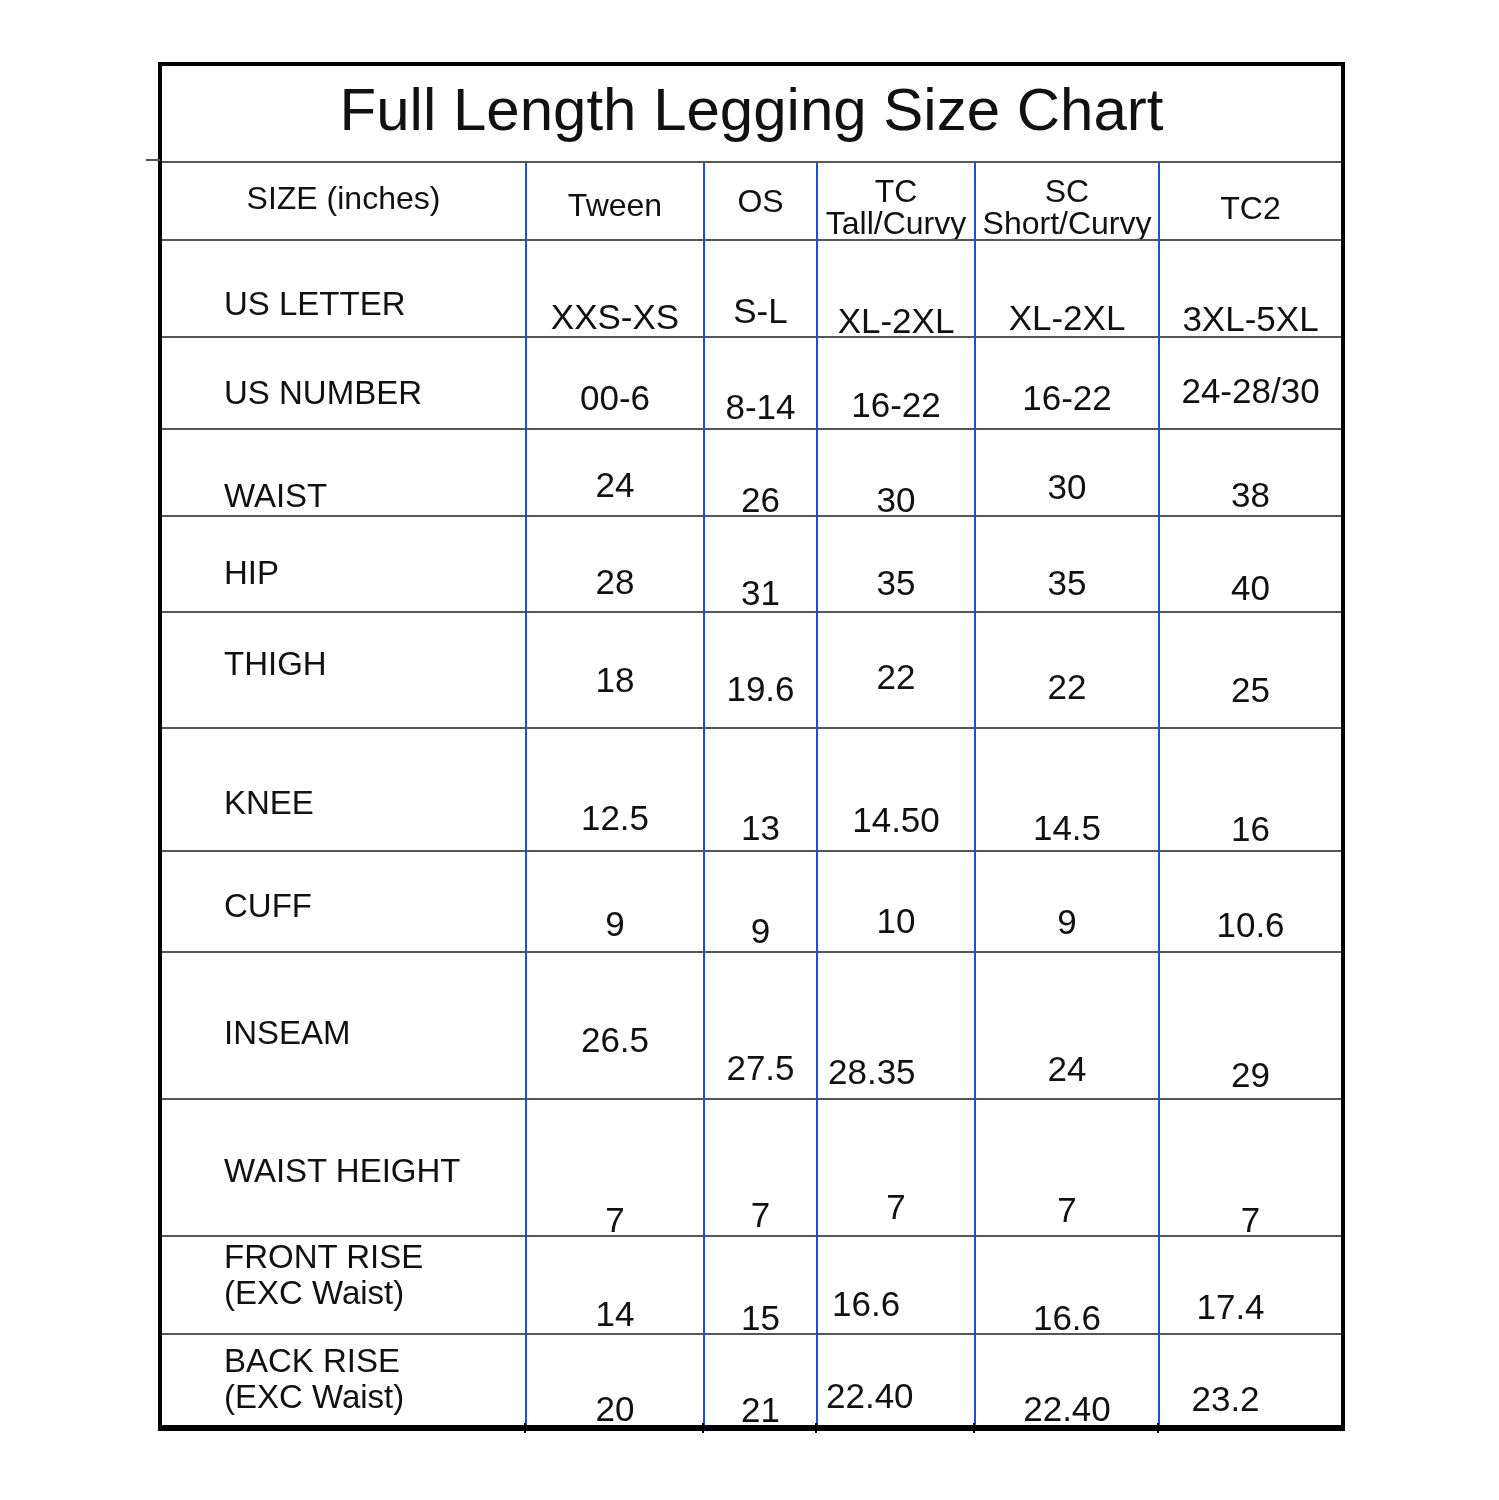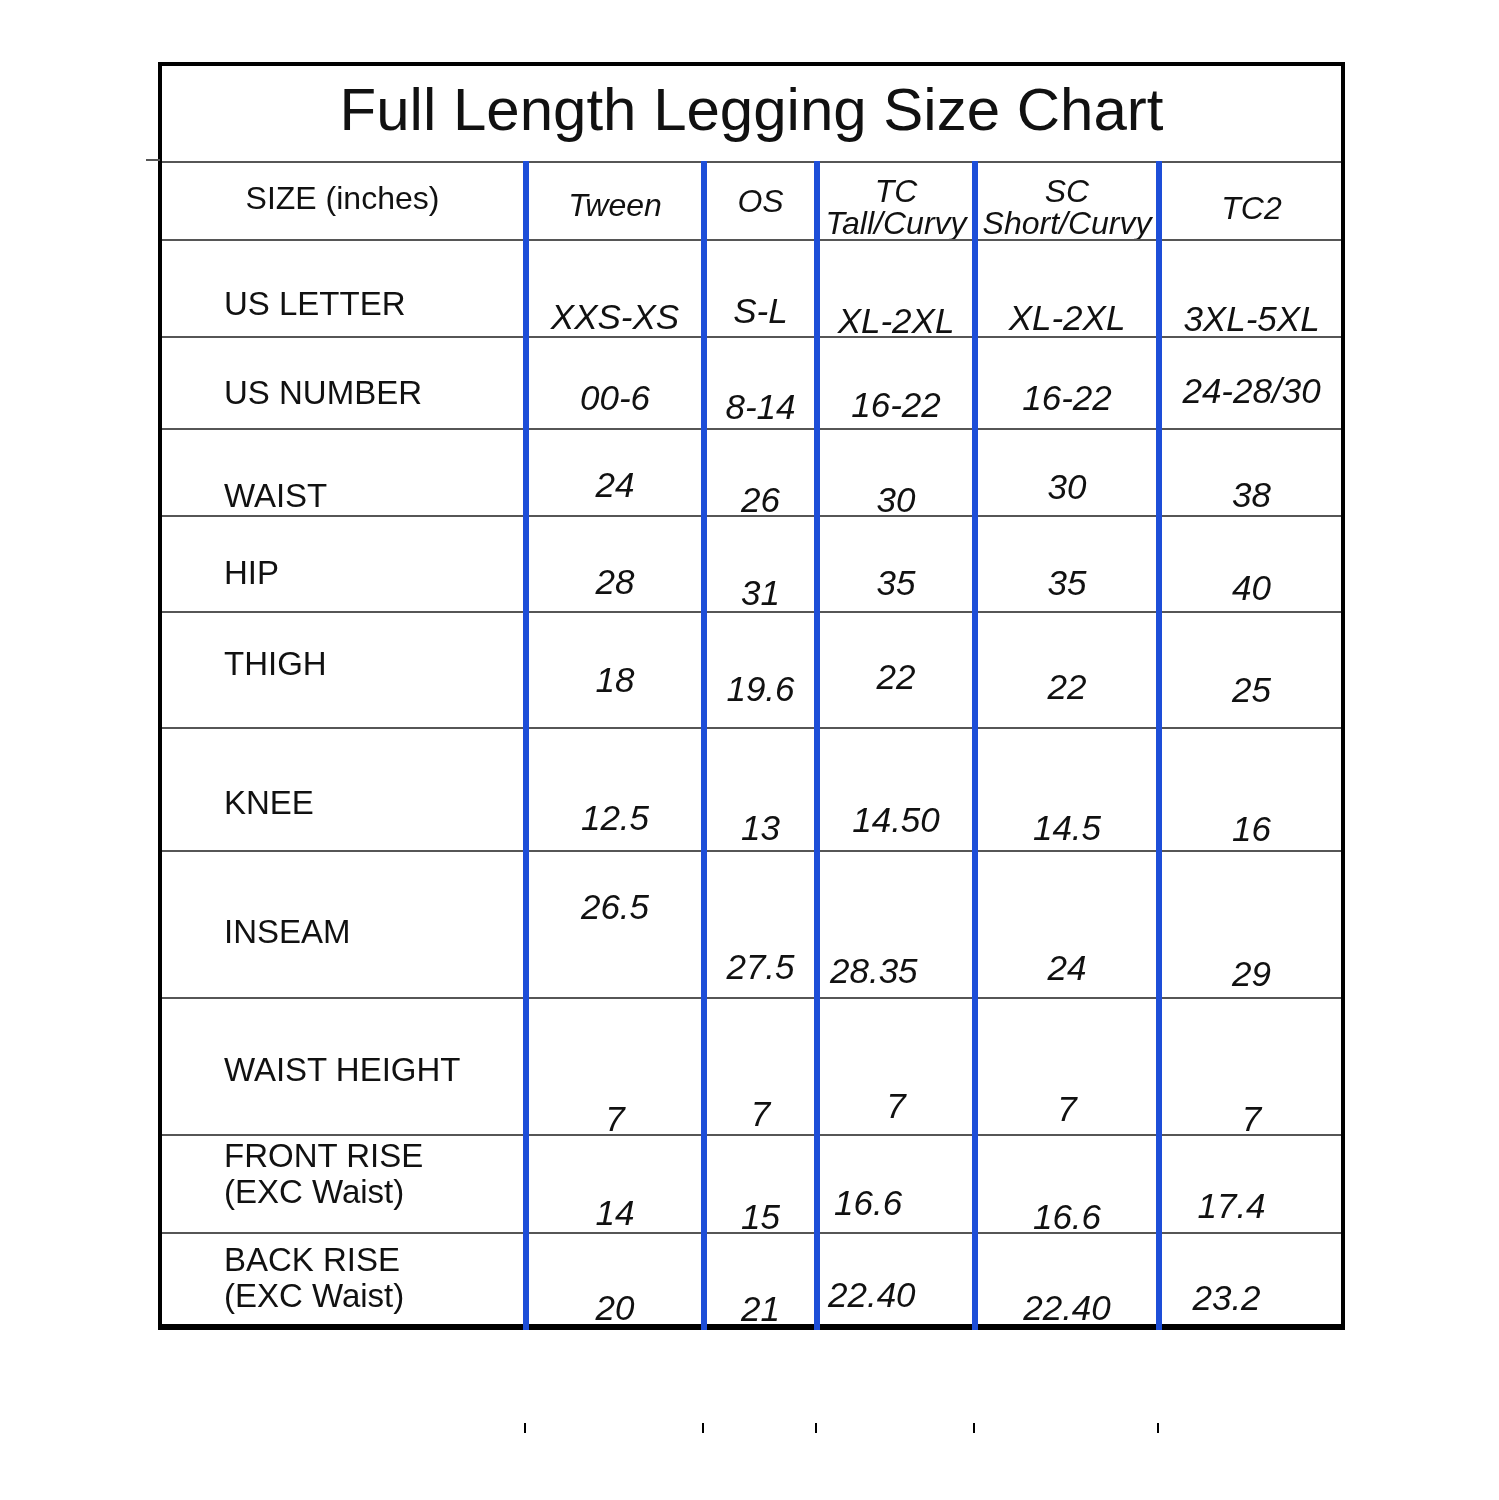--- a/index.html
+++ b/index.html
@@ -7,21 +7,21 @@
     width:1499px; height:1500px; background:#ffffff;
     font-family:"Liberation Sans", sans-serif; color:#111111;
     position:relative; overflow:hidden;
   }
   .chart-wrap { position:absolute; left:158px; top:62px; }
   table.size-table {
     border-collapse:collapse; table-layout:fixed; width:1183px;
     border:4px solid #000000; border-bottom-width:6px;
   }
   td { vertical-align:top; white-space:pre-line; padding:0; overflow:hidden; }
-  td + td { border-left:6px solid #1d4ed8;font-style:italic; }
+  td + td { border-left:2px solid #1d4ed8; }
   tr.rowline td { border-top:2px solid #565656; }
   td.title-cell {
     font-size:60px; line-height:64px; text-align:center; padding-top:12px;
   }
   td.hcell { font-size:32px; line-height:34px; text-align:center; }
   td.hcell.two { line-height:32px; }
   td.lcell { font-size:33px; line-height:34px; text-align:left; padding-left:62px; }
   td.lcell.two { line-height:36px; }
   td.vcell { font-size:35px; line-height:30px; text-align:center; }
   td.vcell.la { text-align:left; }
@@ -104,24 +104,32 @@
 
       <tr class="rowline" style="height:123px">
         <td class="lcell" style="padding-top:57px">KNEE</td>
         <td class="vcell" style="padding-top:74px">12.5</td>
         <td class="vcell" style="padding-top:84px">13</td>
         <td class="vcell" style="padding-top:76px">14.50</td>
         <td class="vcell" style="padding-top:84px">14.5</td>
         <td class="vcell" style="padding-top:85px">16</td>
       </tr>
 
+      <tr class="rowline" style="height:101px">
+        <td class="lcell" style="padding-top:37px">CUFF</td>
+        <td class="vcell" style="padding-top:57px">9</td>
+        <td class="vcell" style="padding-top:64px">9</td>
+        <td class="vcell" style="padding-top:54px">10</td>
+        <td class="vcell" style="padding-top:55px">9</td>
+        <td class="vcell" style="padding-top:58px">10.6</td>
+      </tr>
 
       <tr class="rowline" style="height:147px">
         <td class="lcell" style="padding-top:63px">INSEAM</td>
-        <td class="vcell" style="padding-top:40px">26.5</td>
+        <td class="vcell" style="padding-top:72px">26.5</td>
         <td class="vcell" style="padding-top:100px">27.5</td>
         <td class="vcell la" style="padding-top:104px;padding-left:10px">28.35</td>
         <td class="vcell" style="padding-top:101px">24</td>
         <td class="vcell" style="padding-top:107px">29</td>
       </tr>
 
       <tr class="rowline" style="height:109px">
         <td class="lcell" style="padding-top:54px">WAIST HEIGHT</td>
         <td class="vcell" style="padding-top:105px">7</td>
         <td class="vcell" style="padding-top:100px">7</td>

